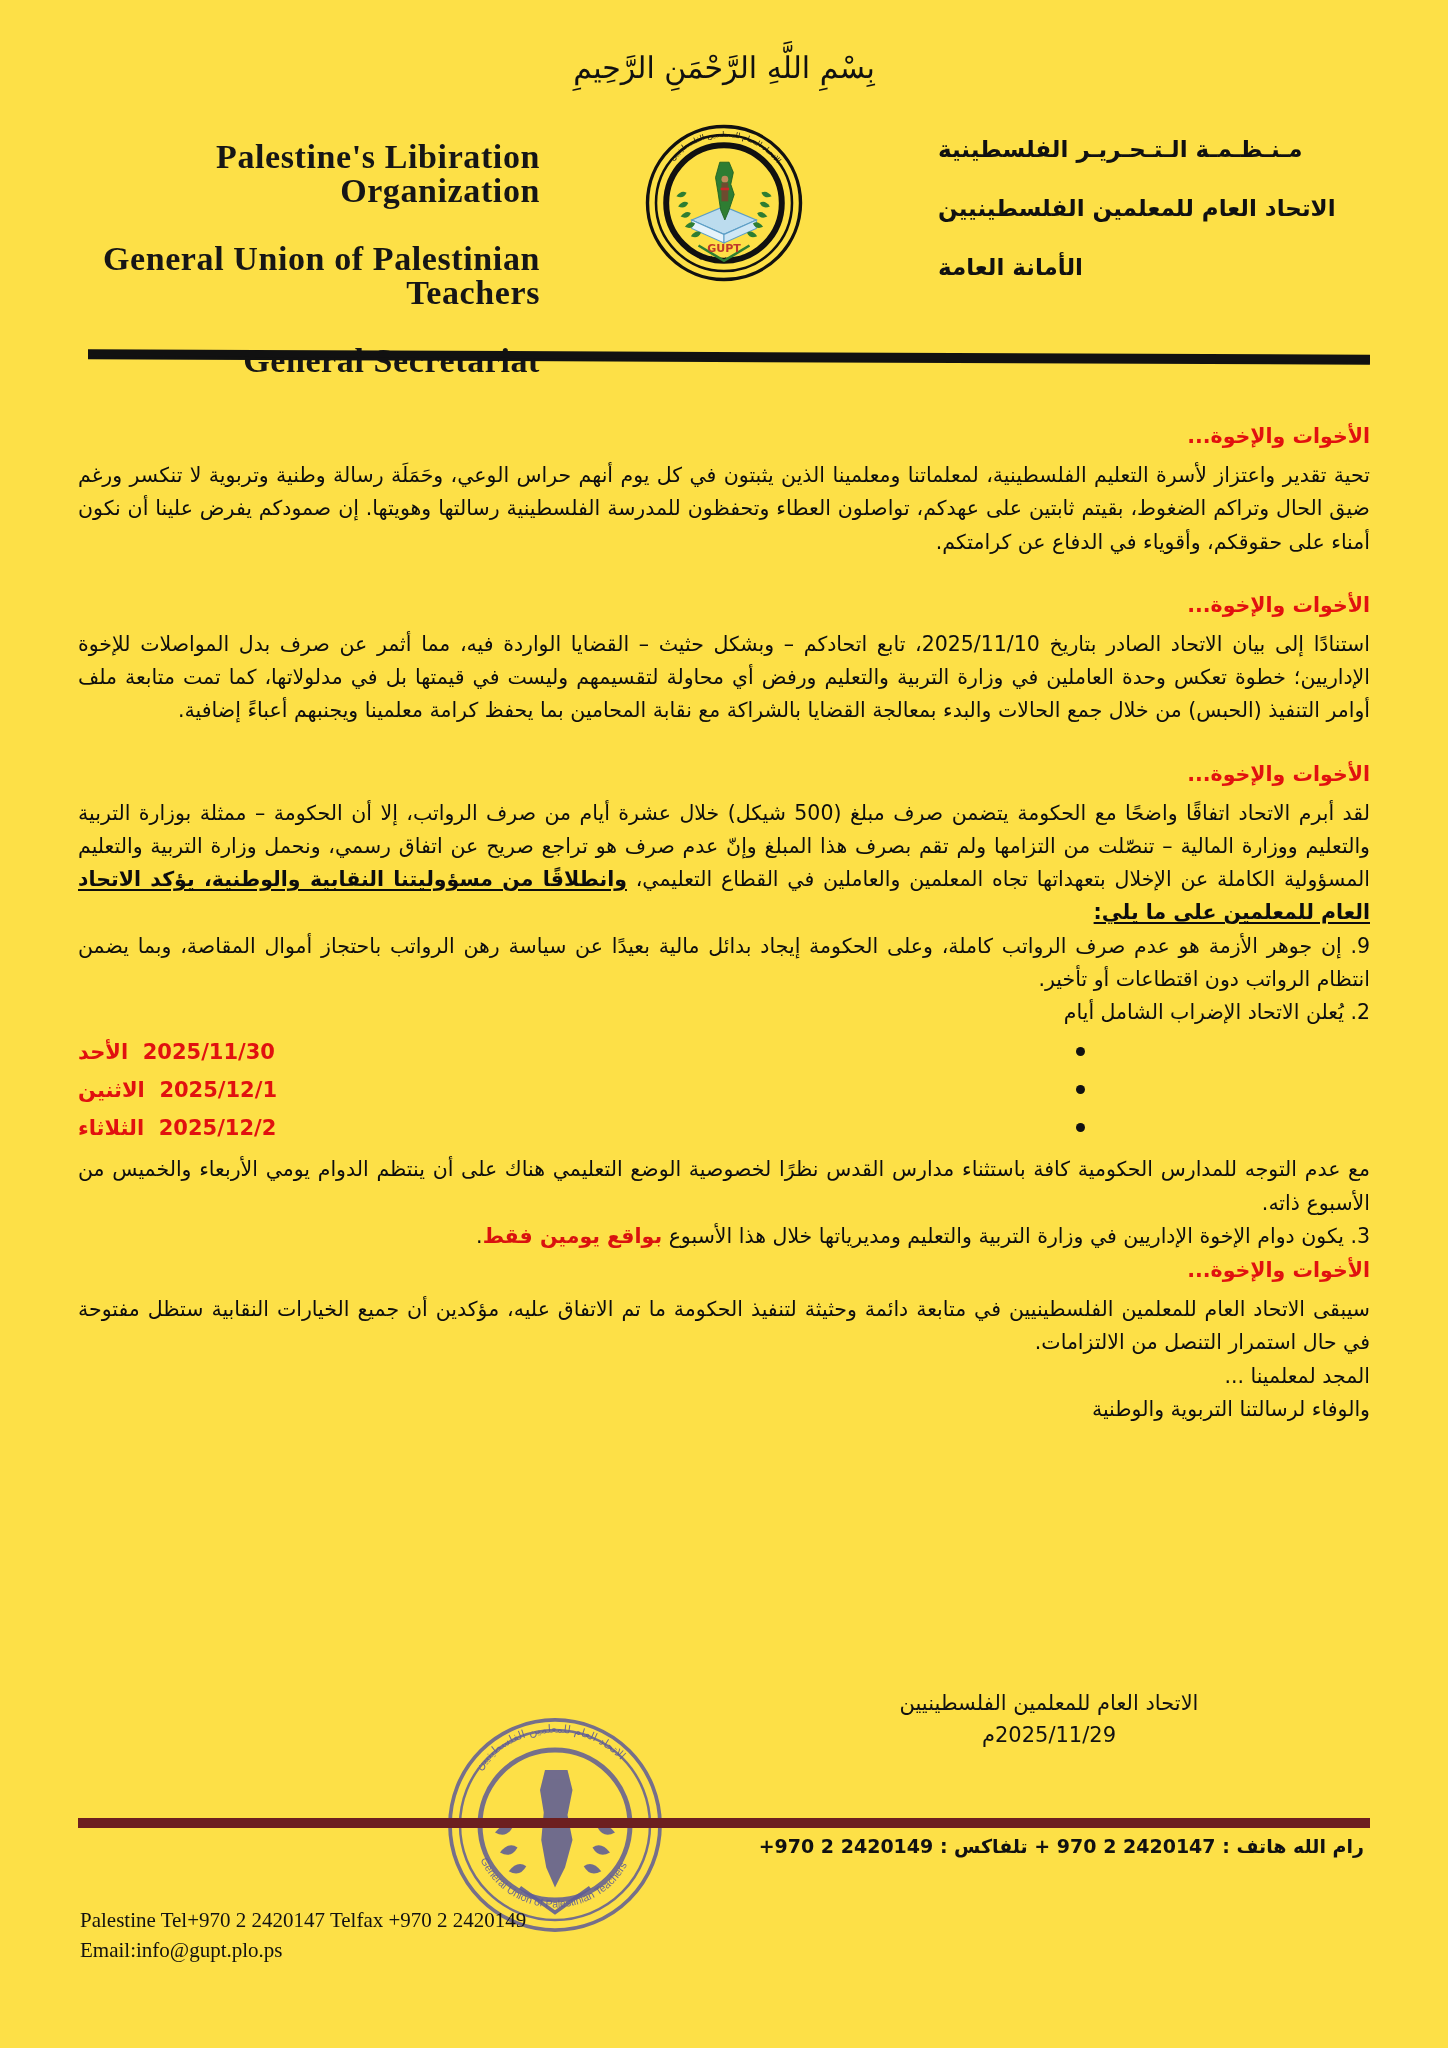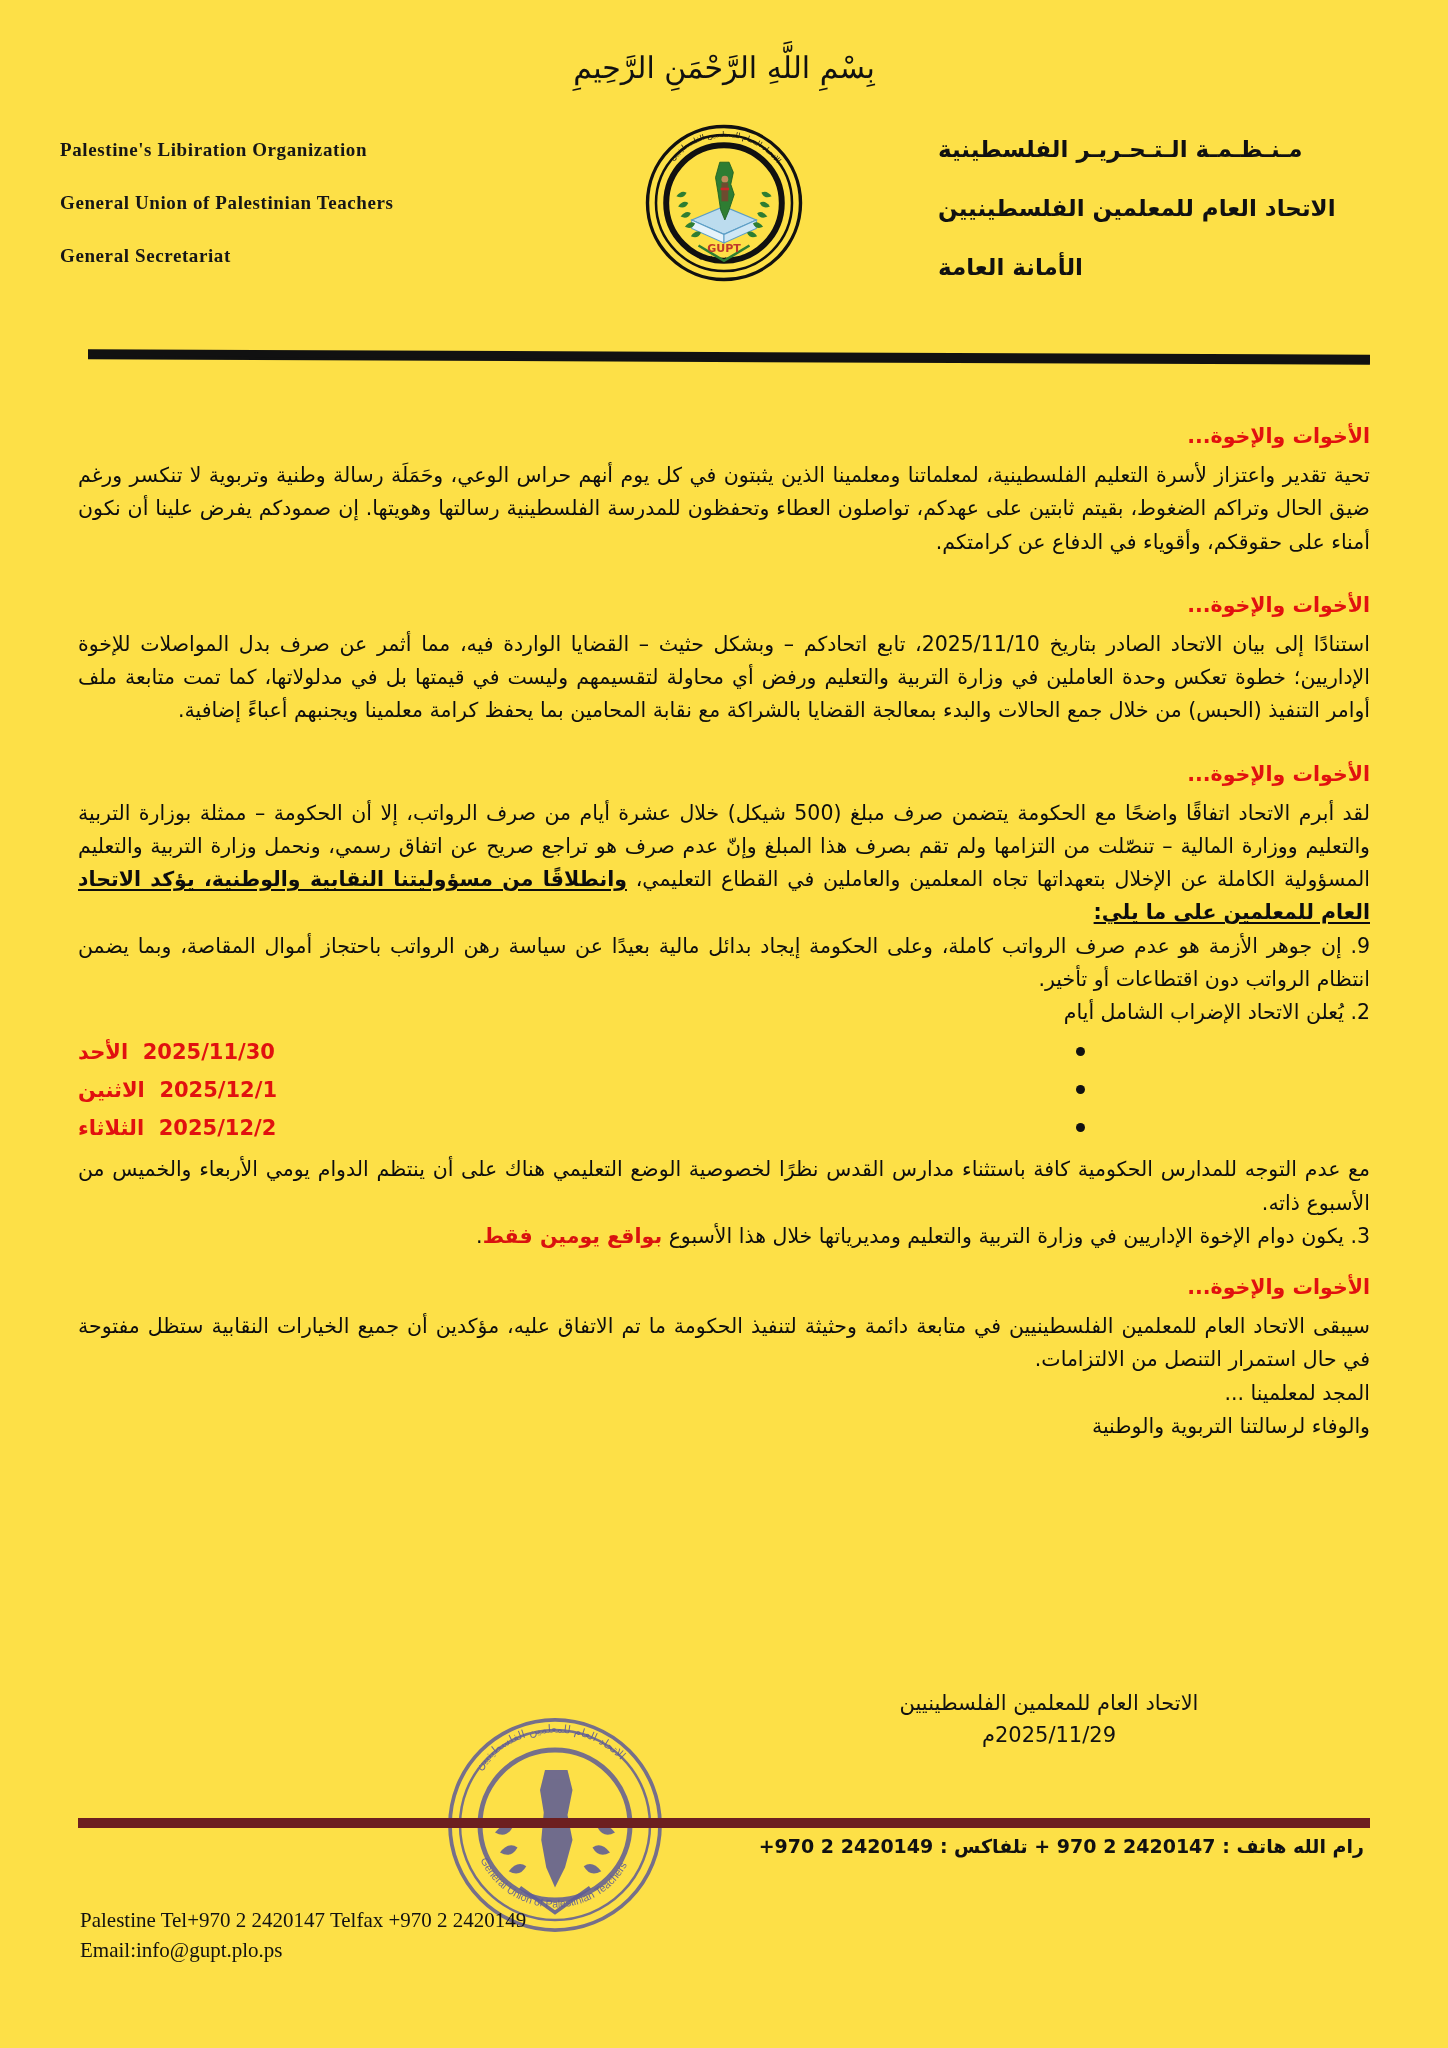--- a/index.html
+++ b/index.html
@@ -31,24 +31,24 @@
     font-family: "DejaVu Serif", serif;
     font-size: 30px;
     color: #111;
     letter-spacing: 0.5px;
   }
   .header-en {
     position: absolute;
     left: 60px;
     top: 140px;
     width: 480px;
-    text-align: left;
+    text-align: right;
     font-family: "Liberation Serif", serif;
     font-weight: bold;
-    font-size: 19px;
+    font-size: 34px;
     color: #161616;
     line-height: 1.0;
   }
   .header-en div { margin-bottom: 34px; letter-spacing: 0.6px; }
   .header-en div:last-child { margin-bottom: 11px; }
 
   .header-ar {
     position: absolute;
     right: 70px;
     top: 138px;
@@ -117,21 +117,21 @@
   .bold-ul {
     font-weight: bold;
     text-decoration: underline;
     text-underline-offset: 3px;
   }
 
   .numbered {
     margin: 0;
     text-align: justify;
   }
-  .numbered-item { margin-bottom: 18px; }
+  .numbered-item { margin-bottom: 1px; }
 
   .dates {
     list-style: none;
     margin: 6px 0 8px 0;
     padding: 0;
     direction: rtl;
   }
   .dates li {
     color: #e1110f;
     font-weight: bold;

